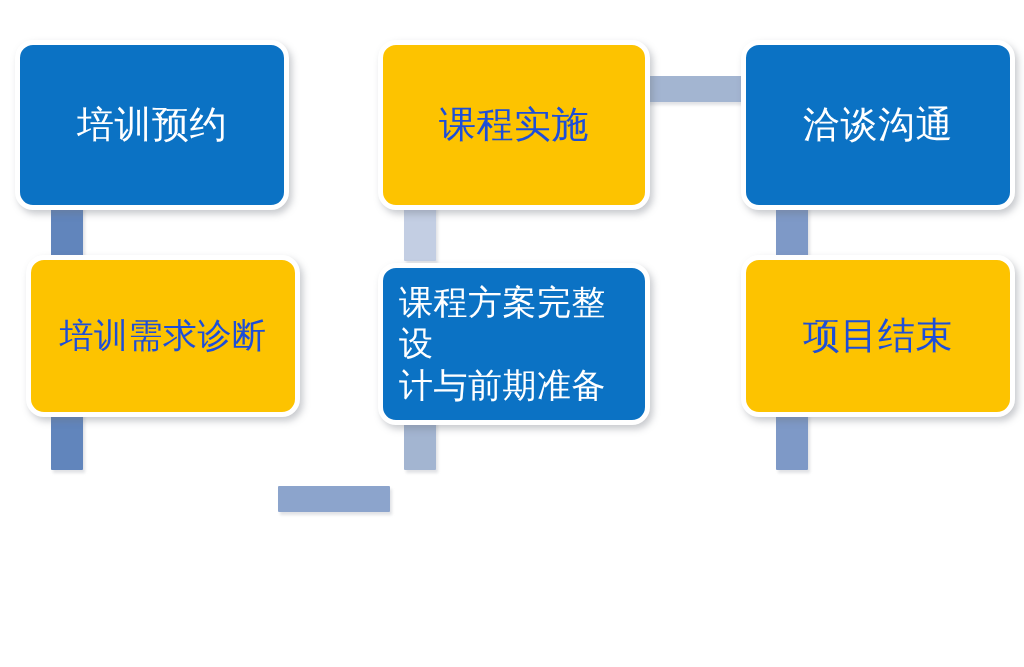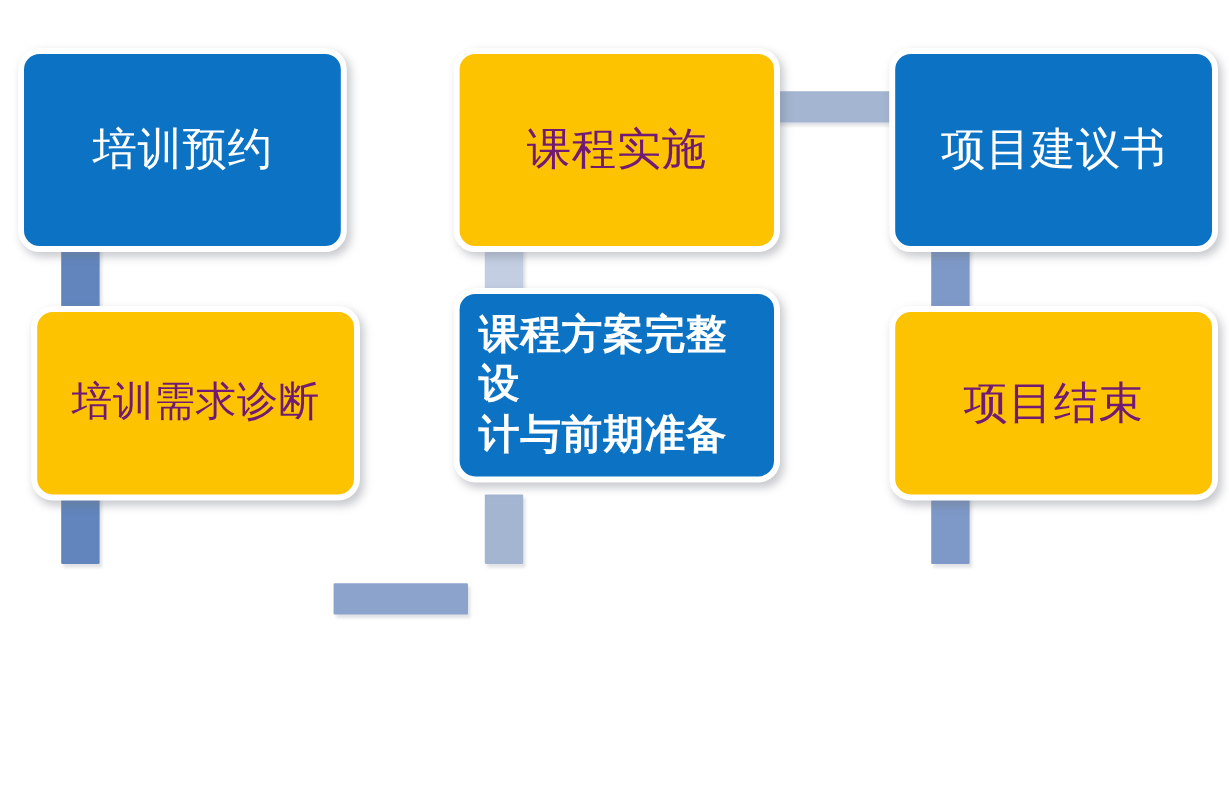--- a/index.html
+++ b/index.html
@@ -66,21 +66,21 @@
   .node.blue {
     background: #0b72c4;
   }
   .node.blue .label {
     color: #ffffff;
   }
   .node.yellow {
     background: #fdc300;
   }
   .node.yellow .label {
-    color: #701a75;
+    color: #1d4ed8;
   }
   .t-center { text-align: center; }
   .t-left   { text-align: left; padding-left: 6px; }
 
   .fs-lg { font-size: 37px; }
   .fs-md { font-size: 34px; }
 </style>
 </head>
 <body>
 
@@ -120,28 +120,28 @@
 
   <div class="node blue" style="left:15px; top:40px; width:274px; height:170px;">
     <span class="label fs-lg t-center">培训预约</span>
   </div>
 
   <div class="node yellow" style="left:378px; top:40px; width:272px; height:170px;">
     <span class="label fs-lg t-center">课程实施</span>
   </div>
 
   <div class="node blue" style="left:741px; top:40px; width:274px; height:170px;">
-    <span class="label fs-lg t-center">项目建议书</span>
+    <span class="label fs-lg t-center">洽谈沟通</span>
   </div>
 
   <div class="node yellow" style="left:26px; top:255px; width:274px; height:162px;">
     <span class="label fs-md t-center">培训需求诊断</span>
   </div>
 
-  <div class="node blue" style="left:378px; top:240px; width:272px; height:162px;font-weight:bold;">
+  <div class="node blue" style="left:378px; top:263px; width:272px; height:162px;">
     <span class="label fs-md t-left">课程方案完整设
 计与前期准备</span>
   </div>
 
   <div class="node yellow" style="left:741px; top:255px; width:274px; height:162px;">
     <span class="label fs-lg t-center">项目结束</span>
   </div>
 
 
 

